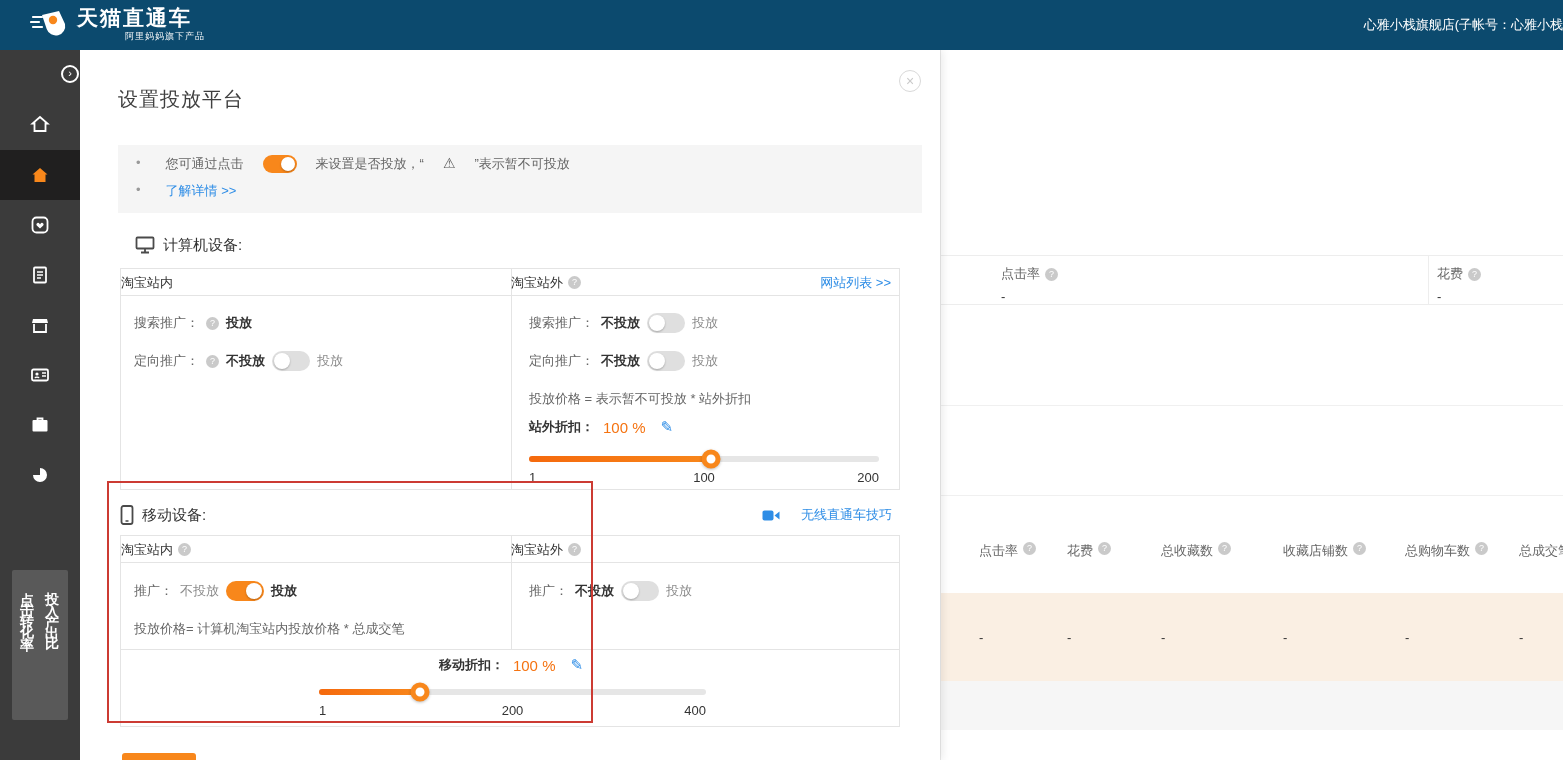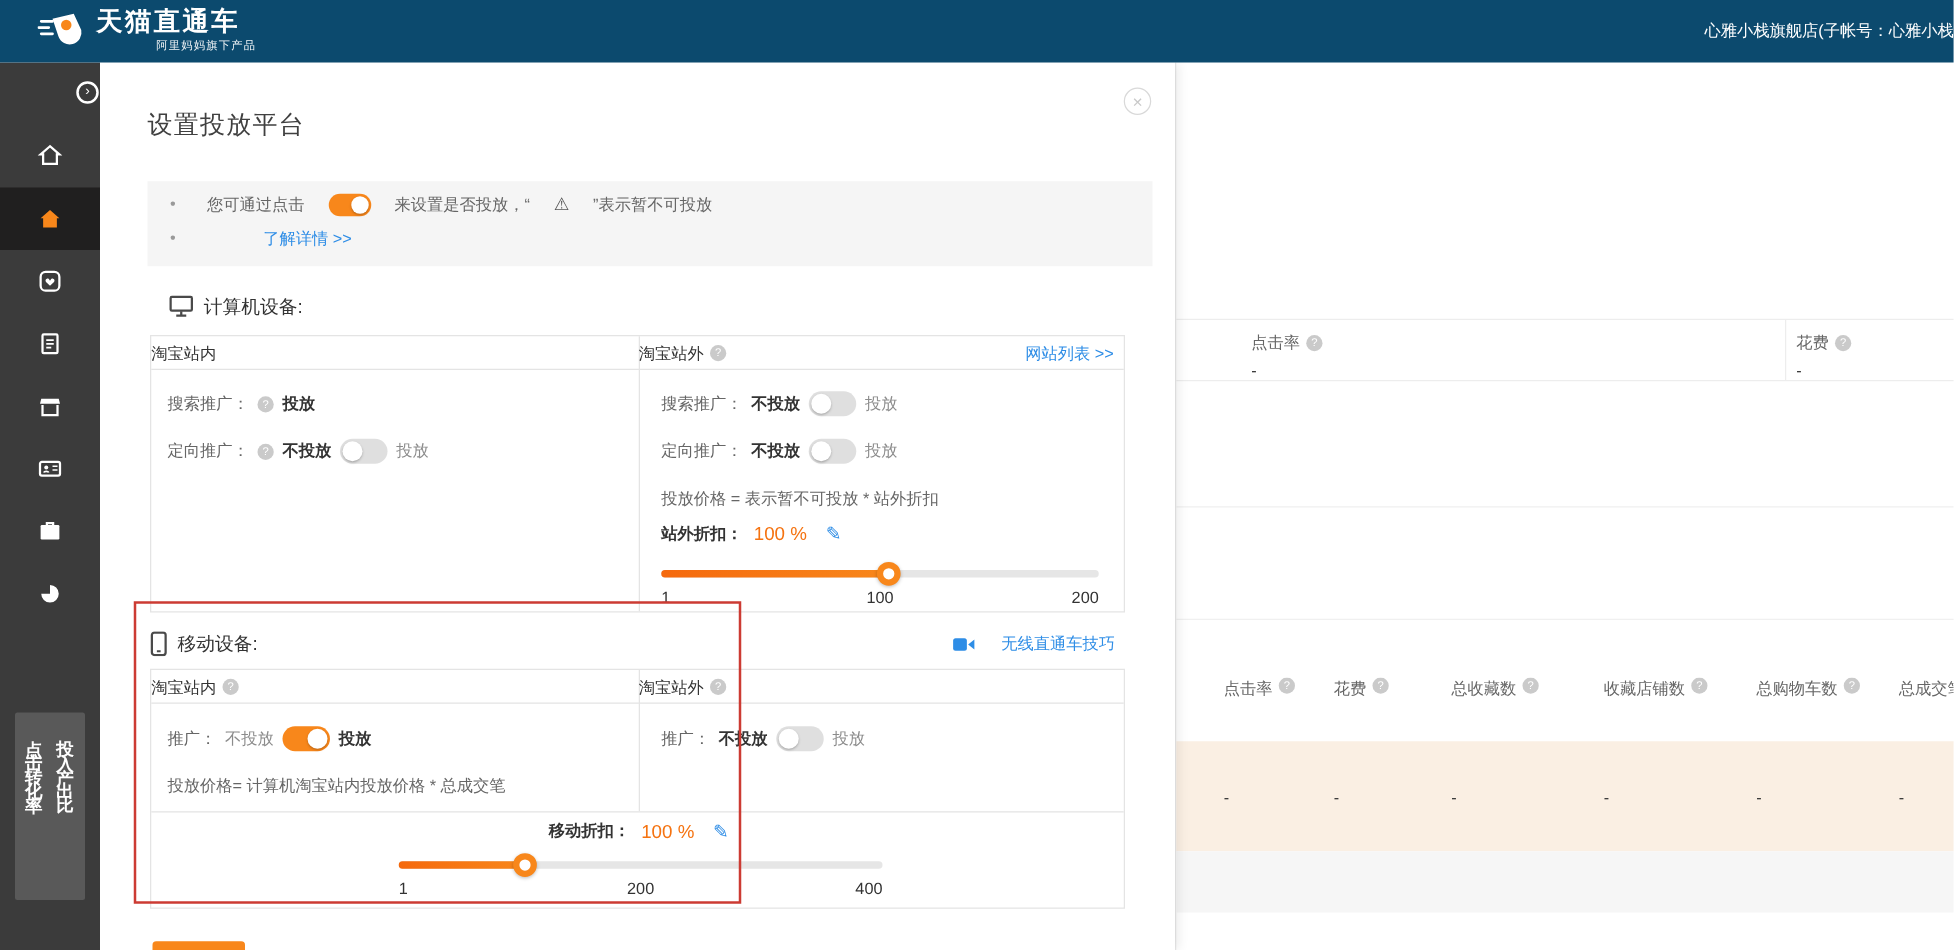--- a/index.html
+++ b/index.html
@@ -1,20 +1,20 @@
 <!DOCTYPE html>
 <html><head>
 <meta charset="utf-8">
 <style>
   * { margin:0; padding:0; box-sizing:border-box; }
   html,body { width:1563px; height:760px; overflow:hidden; background:#fff;
               font-family:"Liberation Sans","DejaVu Sans",sans-serif; }
   body { position:relative; }
   a { text-decoration:none; }
-  .link { color:#2E8DE6; cursor:pointer; font-size:13px;margin-left:45px; }
+  .link { color:#2E8DE6; cursor:pointer; font-size:13px; }
   b { color:#333; font-weight:bold; }
   .muted { color:#8C8C8C; }
 
   
   #header { position:absolute; left:0; top:0; width:1563px; height:50px; background:#0c4a6e; color:#fff; z-index:30; }
   #logo { position:absolute; left:30px; top:6px; display:flex; align-items:center; gap:9px; cursor:pointer; }
   #logo-title { font-size:21px; font-weight:bold; letter-spacing:2px; line-height:24px; }
   #logo-sub { font-size:9px; letter-spacing:1px; opacity:.95;margin-left:48px; }
   #account { position:absolute; right:0; top:0; height:50px; line-height:50px; font-size:13px; white-space:nowrap; cursor:pointer; }
 

